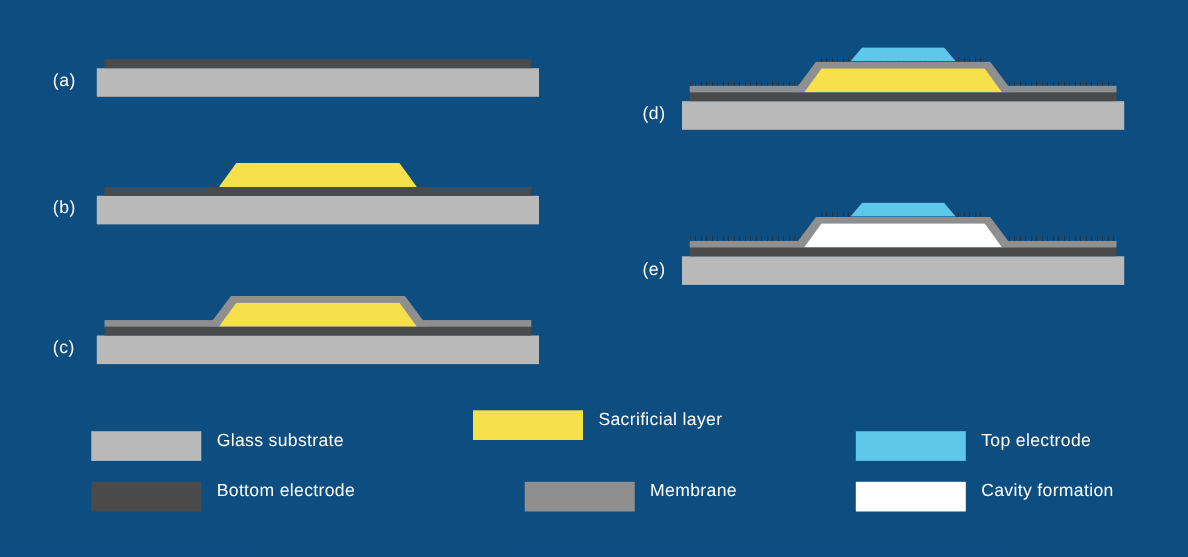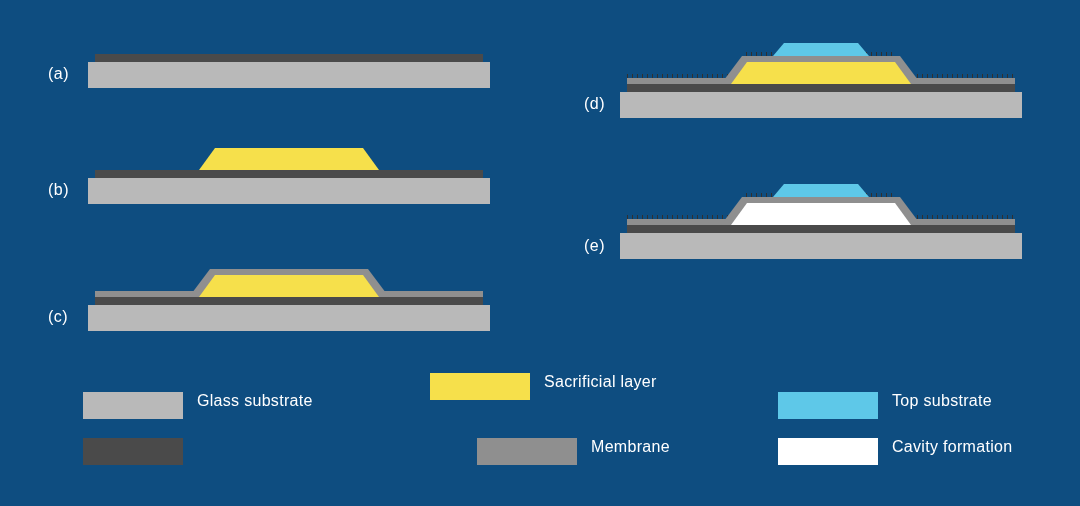--- a/index.html
+++ b/index.html
@@ -158,32 +158,33 @@
     <div class="layer top-electrode"></div>
   </div>
 
   <div>
     <div class="legend-item li-0">
       <span class="swatch sw-substrate"></span>
       <span>Glass substrate</span>
     </div>
     <div class="legend-item li-1">
       <span class="swatch sw-bottom-electrode"></span>
+      <span>Bottom electrode</span>
     </div>
     <div class="legend-item li-2">
       <span class="swatch sw-sacrificial"></span>
       <span>Sacrificial layer</span>
     </div>
     <div class="legend-item li-3">
       <span class="swatch sw-membrane"></span>
       <span>Membrane</span>
     </div>
     <div class="legend-item li-4">
       <span class="swatch sw-top-electrode"></span>
-      <span>Top substrate</span>
+      <span>Top electrode</span>
     </div>
     <div class="legend-item li-5">
       <span class="swatch sw-cavity"></span>
       <span>Cavity formation</span>
     </div>
   </div>
 
 </div>
 
 </body></html>

